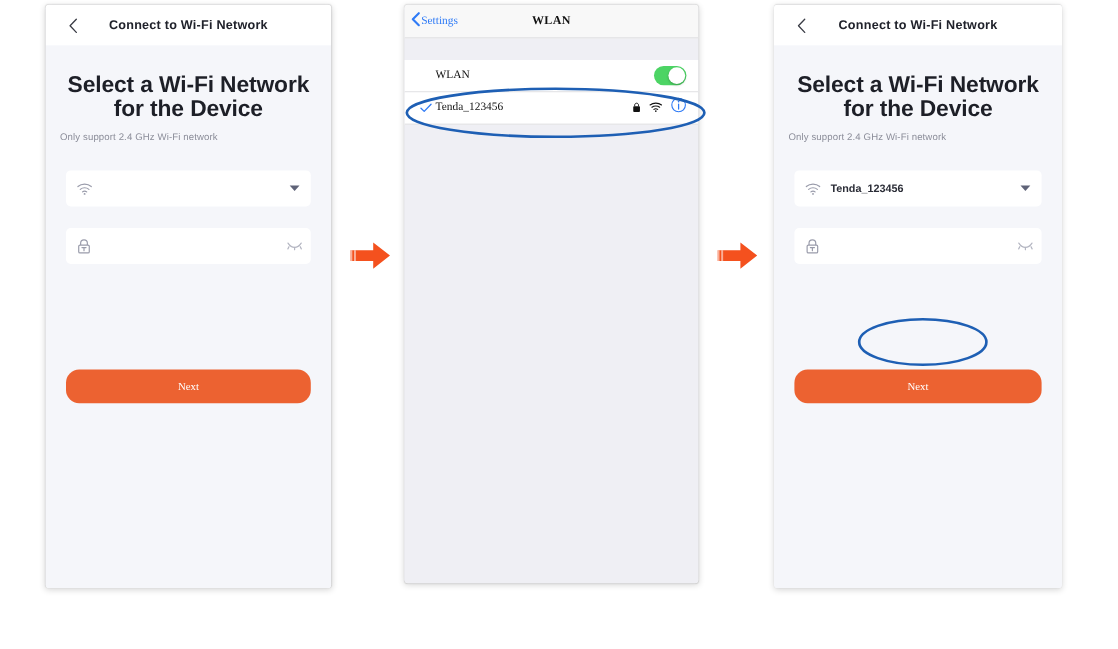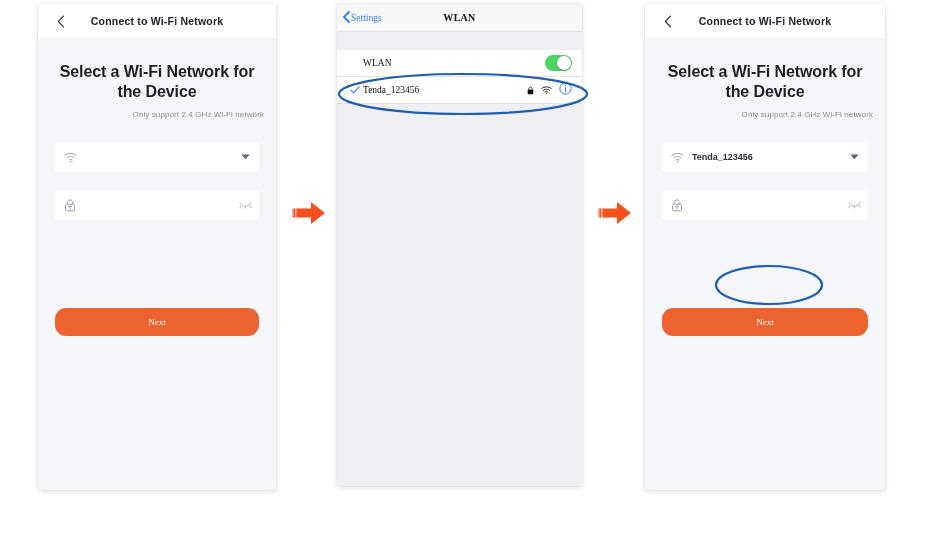--- a/index.html
+++ b/index.html
@@ -65,30 +65,30 @@
   
   .app-body {
     background: #f5f6fa;
     height: calc(100% - 34px);
     position: relative;
   }
   .headline {
     margin: 0;
     padding: 24px 18px 0 18px;
     text-align: center;
-    font-size: 16px;
+    font-size: 19px;
     line-height: 20px;
     font-weight: bold;
     color: #1d1f27;
     letter-spacing: -0.1px;
   }
   .subhead {
     margin: 0;
     padding: 8px 12px 0 12px;
-    text-align: right;
+    text-align: left;
     font-size: 8px;
     color: #8b8d99;
     letter-spacing: 0.1px;
   }
 
   .field {
     position: relative;
     margin: 0 17px;
     height: 30px;
     background: #ffffff;

